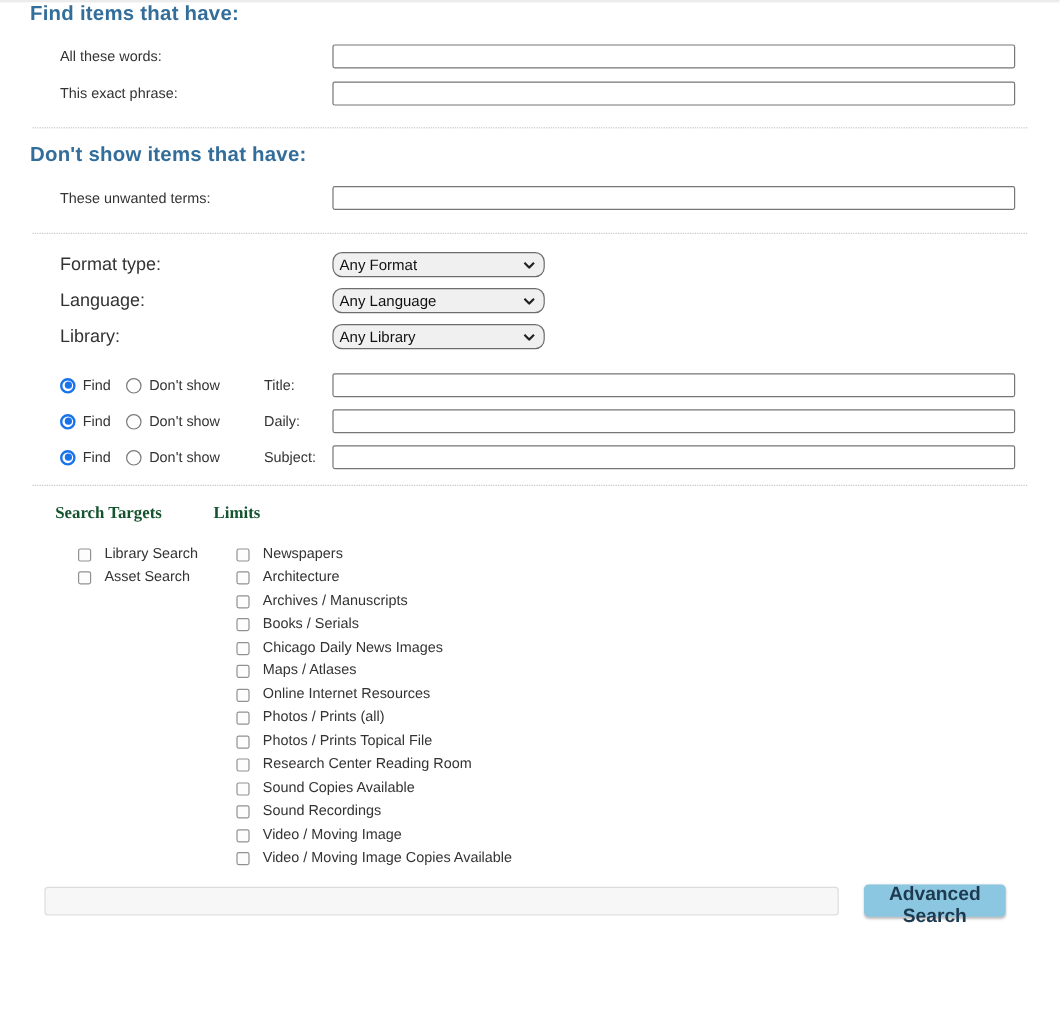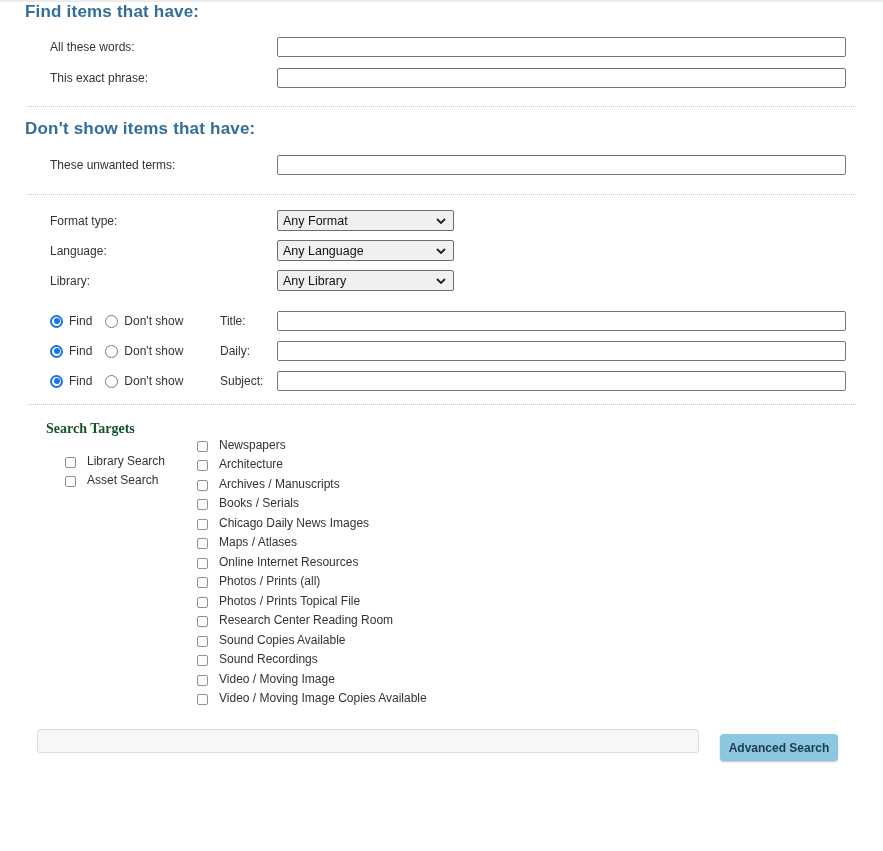--- a/index.html
+++ b/index.html
@@ -28,24 +28,24 @@
   .field-row label {
     margin-left: 25px; width: 227px; font-size: 12px; color: #333; flex: none;
   }
   .text-input {
     width: 569px; height: 20px; flex: none;
     border: 1px solid #767676; border-radius: 2px; background: #fff;
     font-family: "Liberation Sans", sans-serif; font-size: 12px; padding: 0 4px;
   }
 
   .select-row { display: flex; align-items: center; margin-bottom: 9px; }
-  .select-row label { margin-left: 25px; width: 227px; font-size: 12px; flex: none; }
+  .select-row label { margin-left: 25px; width: 227px; font-size: 15px; flex: none; }
   .select {
     width: 177px; height: 21px; background: #f0f0f0;
-    border: 1px solid #6d6d6d; border-radius: 2px;
+    border: 1px solid #6d6d6d; border-radius: 8px;
     display: flex; align-items: center; justify-content: space-between;
     padding: 0 7px 0 5px; font-size: 12.5px; color: #111; cursor: default;
   }
   .selects { margin-top: 15px; }
 
   .radio-rows { margin-top: 20px; }
   .radio-row { display: flex; align-items: center; margin-bottom: 10px; }
   .radio-group { margin-left: 25px; width: 170px; display: flex; align-items: center; flex: none; }
   .radio {
     width: 13px; height: 13px; border-radius: 50%; background: #fff;
@@ -74,22 +74,22 @@
 
   .footer-bar { display: flex; align-items: center; margin-top: 16px; }
   .footer-input {
     margin-left: 12px; width: 662px; height: 24px; flex: none;
     background: #f7f7f7; border: 1px solid #dcdcdc; border-radius: 3px;
     font-family: "Liberation Sans", sans-serif; font-size: 12px; padding: 0 6px;
   }
   .adv-btn {
     margin-left: 21px; width: 118px; height: 27px; flex: none;
     background: #8cc7e2; border: none; border-radius: 4px;
-    font-family: "Liberation Sans", sans-serif; font-size: 12px; font-weight: bold;
-    color: #1d3a50; cursor: pointer; box-shadow: 0 1px 2px rgba(0,0,0,.25); margin-top: 13px;
+    font-family: "Liberation Sans", sans-serif; font-size: 16px; font-weight: bold;
+    color: #1d3a50; cursor: pointer; box-shadow: 0 1px 2px rgba(0,0,0,.25);
   }
   .chevron-svg { display: block; }
 </style>
 </head>
 <body>
 
 <div class="top-border"></div>
 
 <div class="content">
 
@@ -191,20 +191,21 @@
           <span class="checkbox"></span>
           <span class="check-label">Library Search</span>
         </li>
         <li class="check-item">
           <span class="checkbox"></span>
           <span class="check-label">Asset Search</span>
         </li>
       </ul>
     </div>
     <div class="col-limits">
+      <h3 class="col-heading">Limits</h3>
       <ul class="check-list">
         <li class="check-item">
           <span class="checkbox"></span>
           <span class="check-label">Newspapers</span>
         </li>
         <li class="check-item">
           <span class="checkbox"></span>
           <span class="check-label">Architecture</span>
         </li>
         <li class="check-item">

